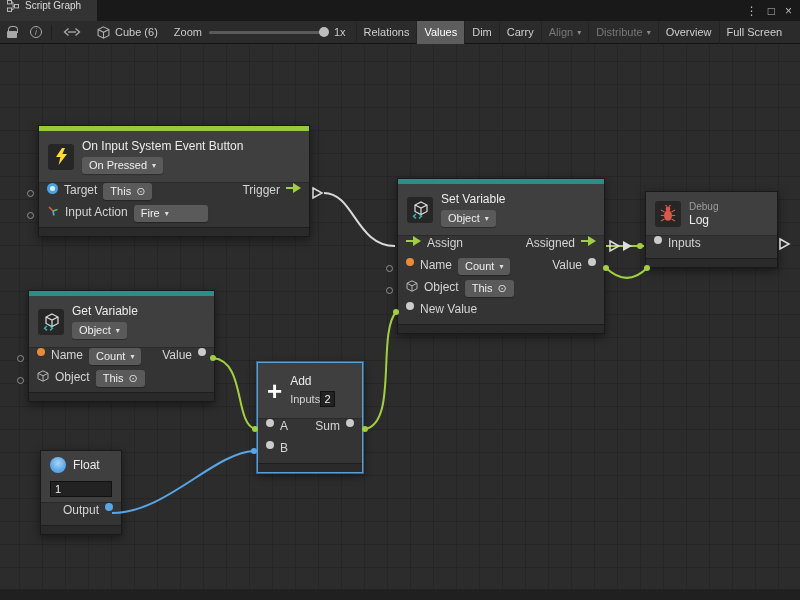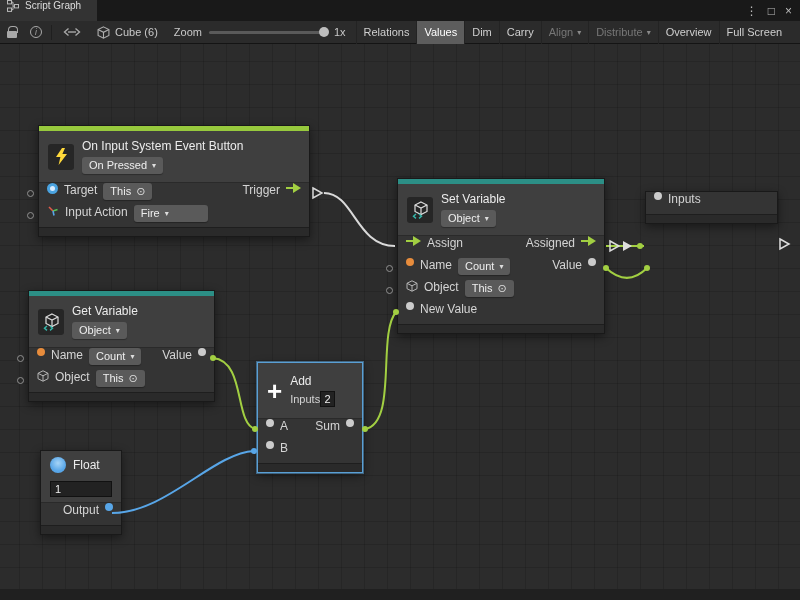--- a/index.html
+++ b/index.html
@@ -245,20 +245,34 @@
         <span class="dot gray"></span>
         <span class="lbl">New Value</span>
       </div>
     </div>
     <div class="nfooter"></div>
     <span class="port-ext" style="top:86px;"></span>
     <span class="port-ext" style="top:108px;"></span>
   </div>
 
   <div class="node" style="left:645px; top:191px; width:133px;">
+    <div class="nheader" style="height:44px;">
+      <div class="ntile">
+        <svg width="16" height="18" viewBox="0 0 16 18">
+          <circle cx="8" cy="4" r="2.4" fill="#d85948"></circle>
+          <ellipse cx="8" cy="10.5" rx="4" ry="5.2" fill="#d85948"></ellipse>
+          <path d="M4.5 7 L1 5 M4.2 10.5 H0.8 M4.5 14 L1 16 M11.5 7 L15 5 M11.8 10.5 H15.2 M11.5 14 L15 16" stroke="#d85948" stroke-width="1.2"></path>
+          <path d="M6.8 1.5 L5.5 0 M9.2 1.5 L10.5 0" stroke="#d85948" stroke-width="1.2"></path>
+        </svg>
+      </div>
+      <div class="hcol" style="gap:1px;">
+        <span class="nsub">Debug</span>
+        <span class="ntitle">Log</span>
+      </div>
+    </div>
     <div class="nbody">
       <div class="nrow">
         <span class="dot gray"></span>
         <span class="lbl">Inputs</span>
       </div>
     </div>
     <div class="nfooter"></div>
   </div>
 
   <div class="node" style="left:28px; top:290px; width:187px;">

